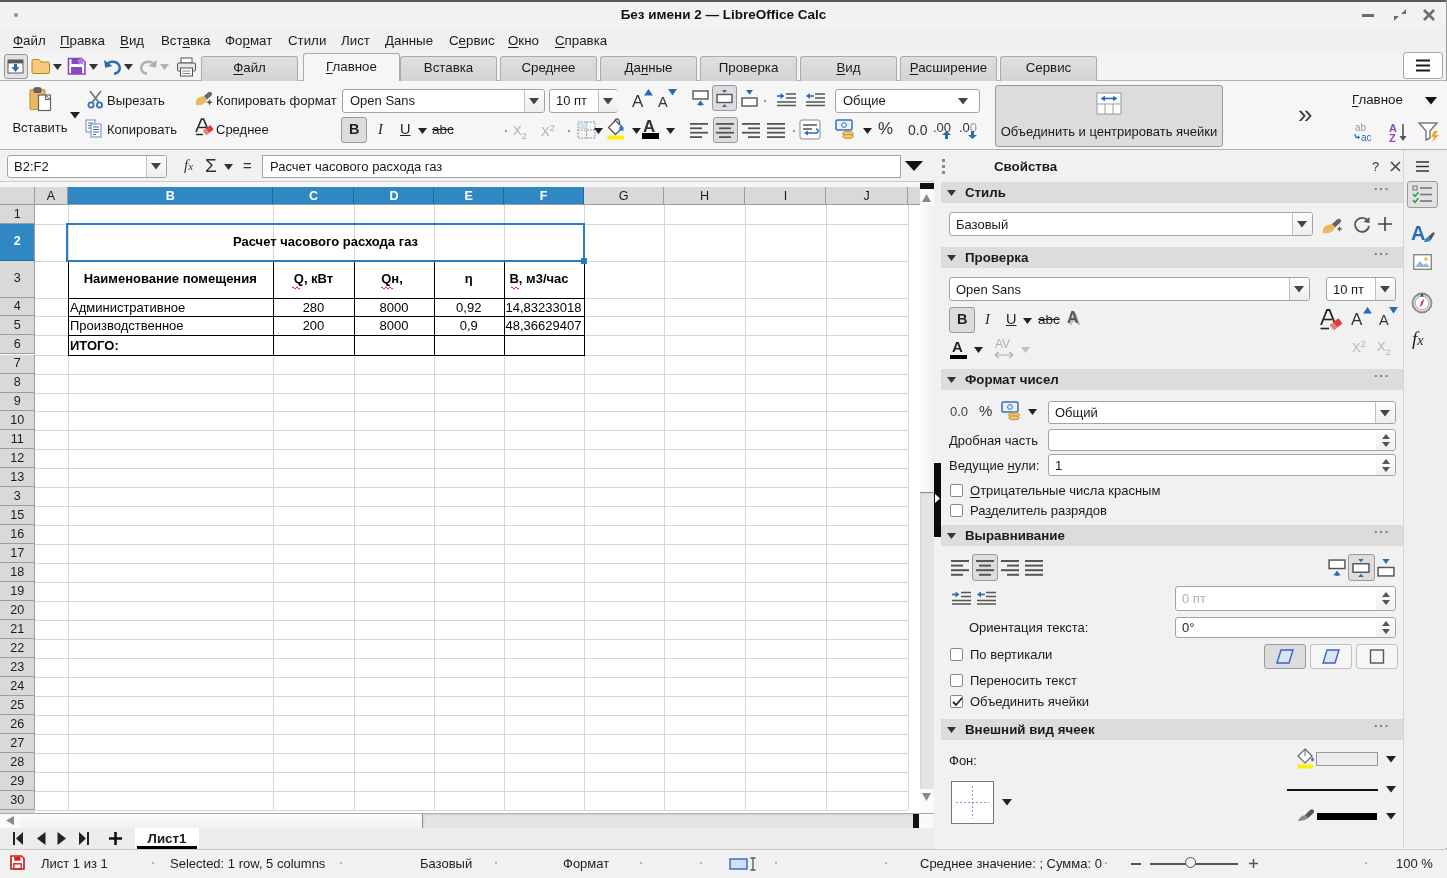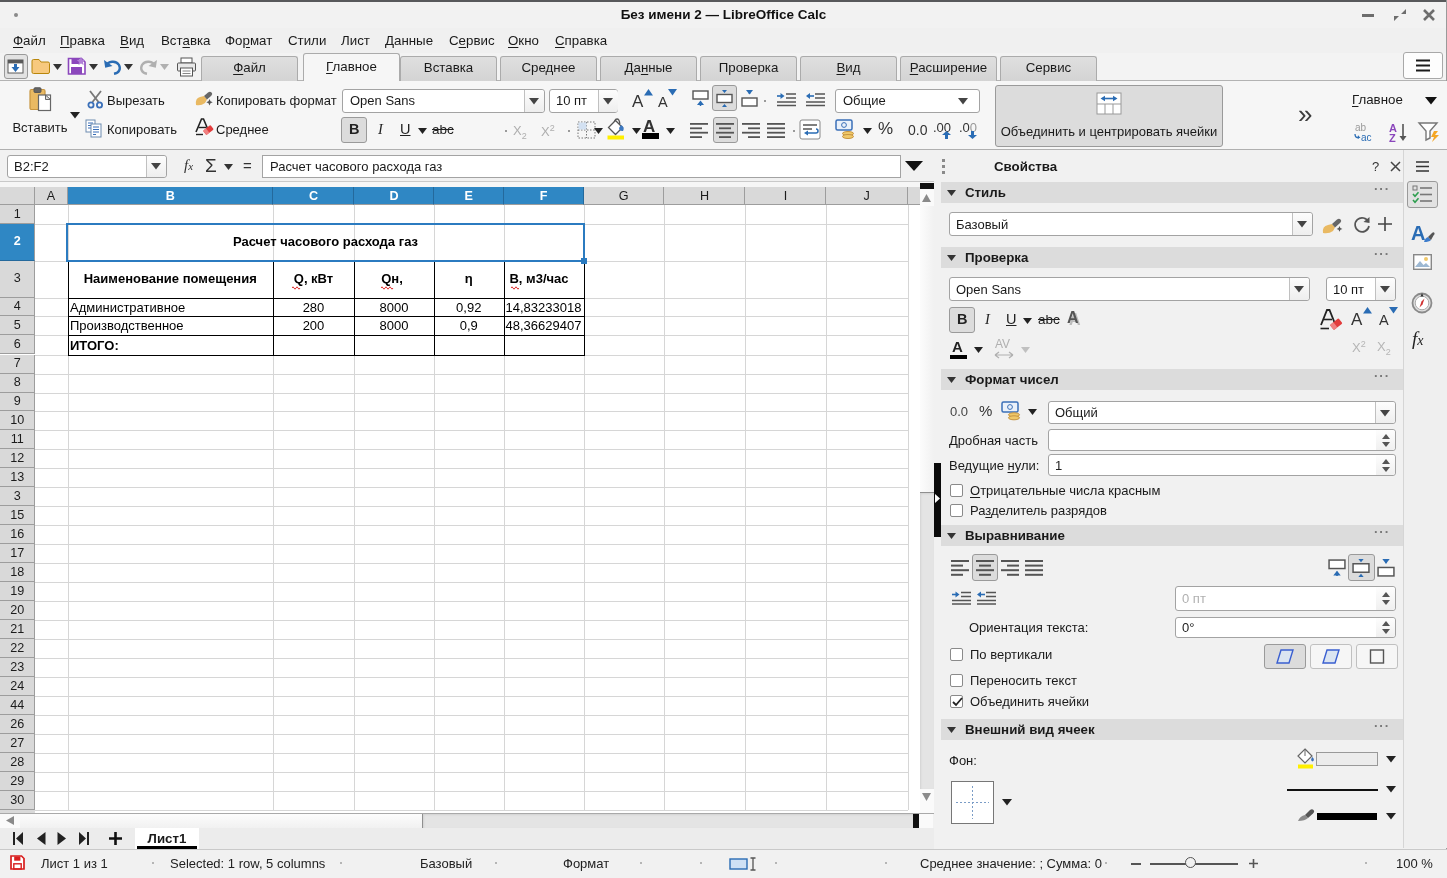--- a/index.html
+++ b/index.html
@@ -385,21 +385,21 @@
 <div class="tx" style="left:0;top:602.7px;width:34.5px;text-align:center;color:#1c1c1c;font-size:12.6px;">20</div>
 <div class="ab" style="left:0;top:620.2px;width:34.5px;height:19.0px;background:#d9d9d9;border-bottom:1px solid #9d9d9d;border-right:1px solid #9d9d9d;"></div>
 <div class="tx" style="left:0;top:621.7px;width:34.5px;text-align:center;color:#1c1c1c;font-size:12.6px;">21</div>
 <div class="ab" style="left:0;top:639.2px;width:34.5px;height:19.0px;background:#d9d9d9;border-bottom:1px solid #9d9d9d;border-right:1px solid #9d9d9d;"></div>
 <div class="tx" style="left:0;top:640.7px;width:34.5px;text-align:center;color:#1c1c1c;font-size:12.6px;">22</div>
 <div class="ab" style="left:0;top:658.2px;width:34.5px;height:19.0px;background:#d9d9d9;border-bottom:1px solid #9d9d9d;border-right:1px solid #9d9d9d;"></div>
 <div class="tx" style="left:0;top:659.7px;width:34.5px;text-align:center;color:#1c1c1c;font-size:12.6px;">23</div>
 <div class="ab" style="left:0;top:677.2px;width:34.5px;height:18.899999999999977px;background:#d9d9d9;border-bottom:1px solid #9d9d9d;border-right:1px solid #9d9d9d;"></div>
 <div class="tx" style="left:0;top:678.6500000000001px;width:34.5px;text-align:center;color:#1c1c1c;font-size:12.6px;">24</div>
 <div class="ab" style="left:0;top:696.1px;width:34.5px;height:19.0px;background:#d9d9d9;border-bottom:1px solid #9d9d9d;border-right:1px solid #9d9d9d;"></div>
-<div class="tx" style="left:0;top:697.6px;width:34.5px;text-align:center;color:#1c1c1c;font-size:12.6px;">44</div>
+<div class="tx" style="left:0;top:697.6px;width:34.5px;text-align:center;color:#1c1c1c;font-size:12.6px;">25</div>
 <div class="ab" style="left:0;top:715.1px;width:34.5px;height:19.0px;background:#d9d9d9;border-bottom:1px solid #9d9d9d;border-right:1px solid #9d9d9d;"></div>
 <div class="tx" style="left:0;top:716.6px;width:34.5px;text-align:center;color:#1c1c1c;font-size:12.6px;">26</div>
 <div class="ab" style="left:0;top:734.1px;width:34.5px;height:19.0px;background:#d9d9d9;border-bottom:1px solid #9d9d9d;border-right:1px solid #9d9d9d;"></div>
 <div class="tx" style="left:0;top:735.6px;width:34.5px;text-align:center;color:#1c1c1c;font-size:12.6px;">27</div>
 <div class="ab" style="left:0;top:753.1px;width:34.5px;height:19.0px;background:#d9d9d9;border-bottom:1px solid #9d9d9d;border-right:1px solid #9d9d9d;"></div>
 <div class="tx" style="left:0;top:754.6px;width:34.5px;text-align:center;color:#1c1c1c;font-size:12.6px;">28</div>
 <div class="ab" style="left:0;top:772.1px;width:34.5px;height:18.899999999999977px;background:#d9d9d9;border-bottom:1px solid #9d9d9d;border-right:1px solid #9d9d9d;"></div>
 <div class="tx" style="left:0;top:773.55px;width:34.5px;text-align:center;color:#1c1c1c;font-size:12.6px;">29</div>
 <div class="ab" style="left:0;top:791.0px;width:34.5px;height:19.0px;background:#d9d9d9;border-bottom:1px solid #9d9d9d;border-right:1px solid #9d9d9d;"></div>
 <div class="tx" style="left:0;top:792.5px;width:34.5px;text-align:center;color:#1c1c1c;font-size:12.6px;">30</div>

